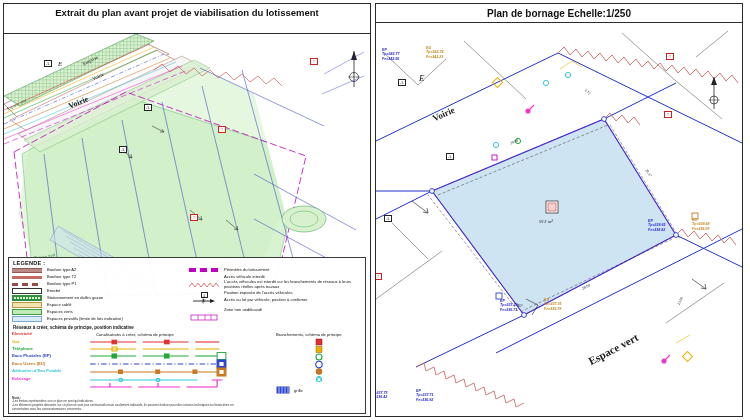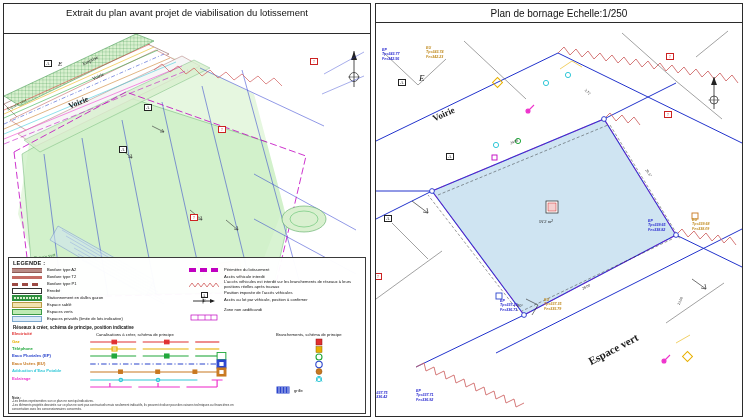--- a/index.html
+++ b/index.html
@@ -13,21 +13,21 @@
   .page { position:relative; width:750px; height:420px; display:flex; gap:4px; padding:3px; background:#ffffff; }
 
   
   .panel { position:relative; border:1px solid #2b2b2b; background:#ffffff; overflow:hidden; }
   .panel-left  { width:368px; height:414px; }
   .panel-right { width:368px; height:414px; }
 
   .title-bar {
     border-bottom:1px solid #2b2b2b;
     text-align:center;
-    font-weight:normal;
+    font-weight:bold;
     color:#111;
     padding:3px 4px;
     line-height:1.25;
     background:#fff;
   }
   .title-left  { font-size:9.5px; height:30px; }
   .title-right { font-size:10px; height:19px; padding-top:4px; }
 
   .canvas { position:relative; width:100%; overflow:hidden; background:#ffffff; }
   .canvas-left  { height:382px; }

